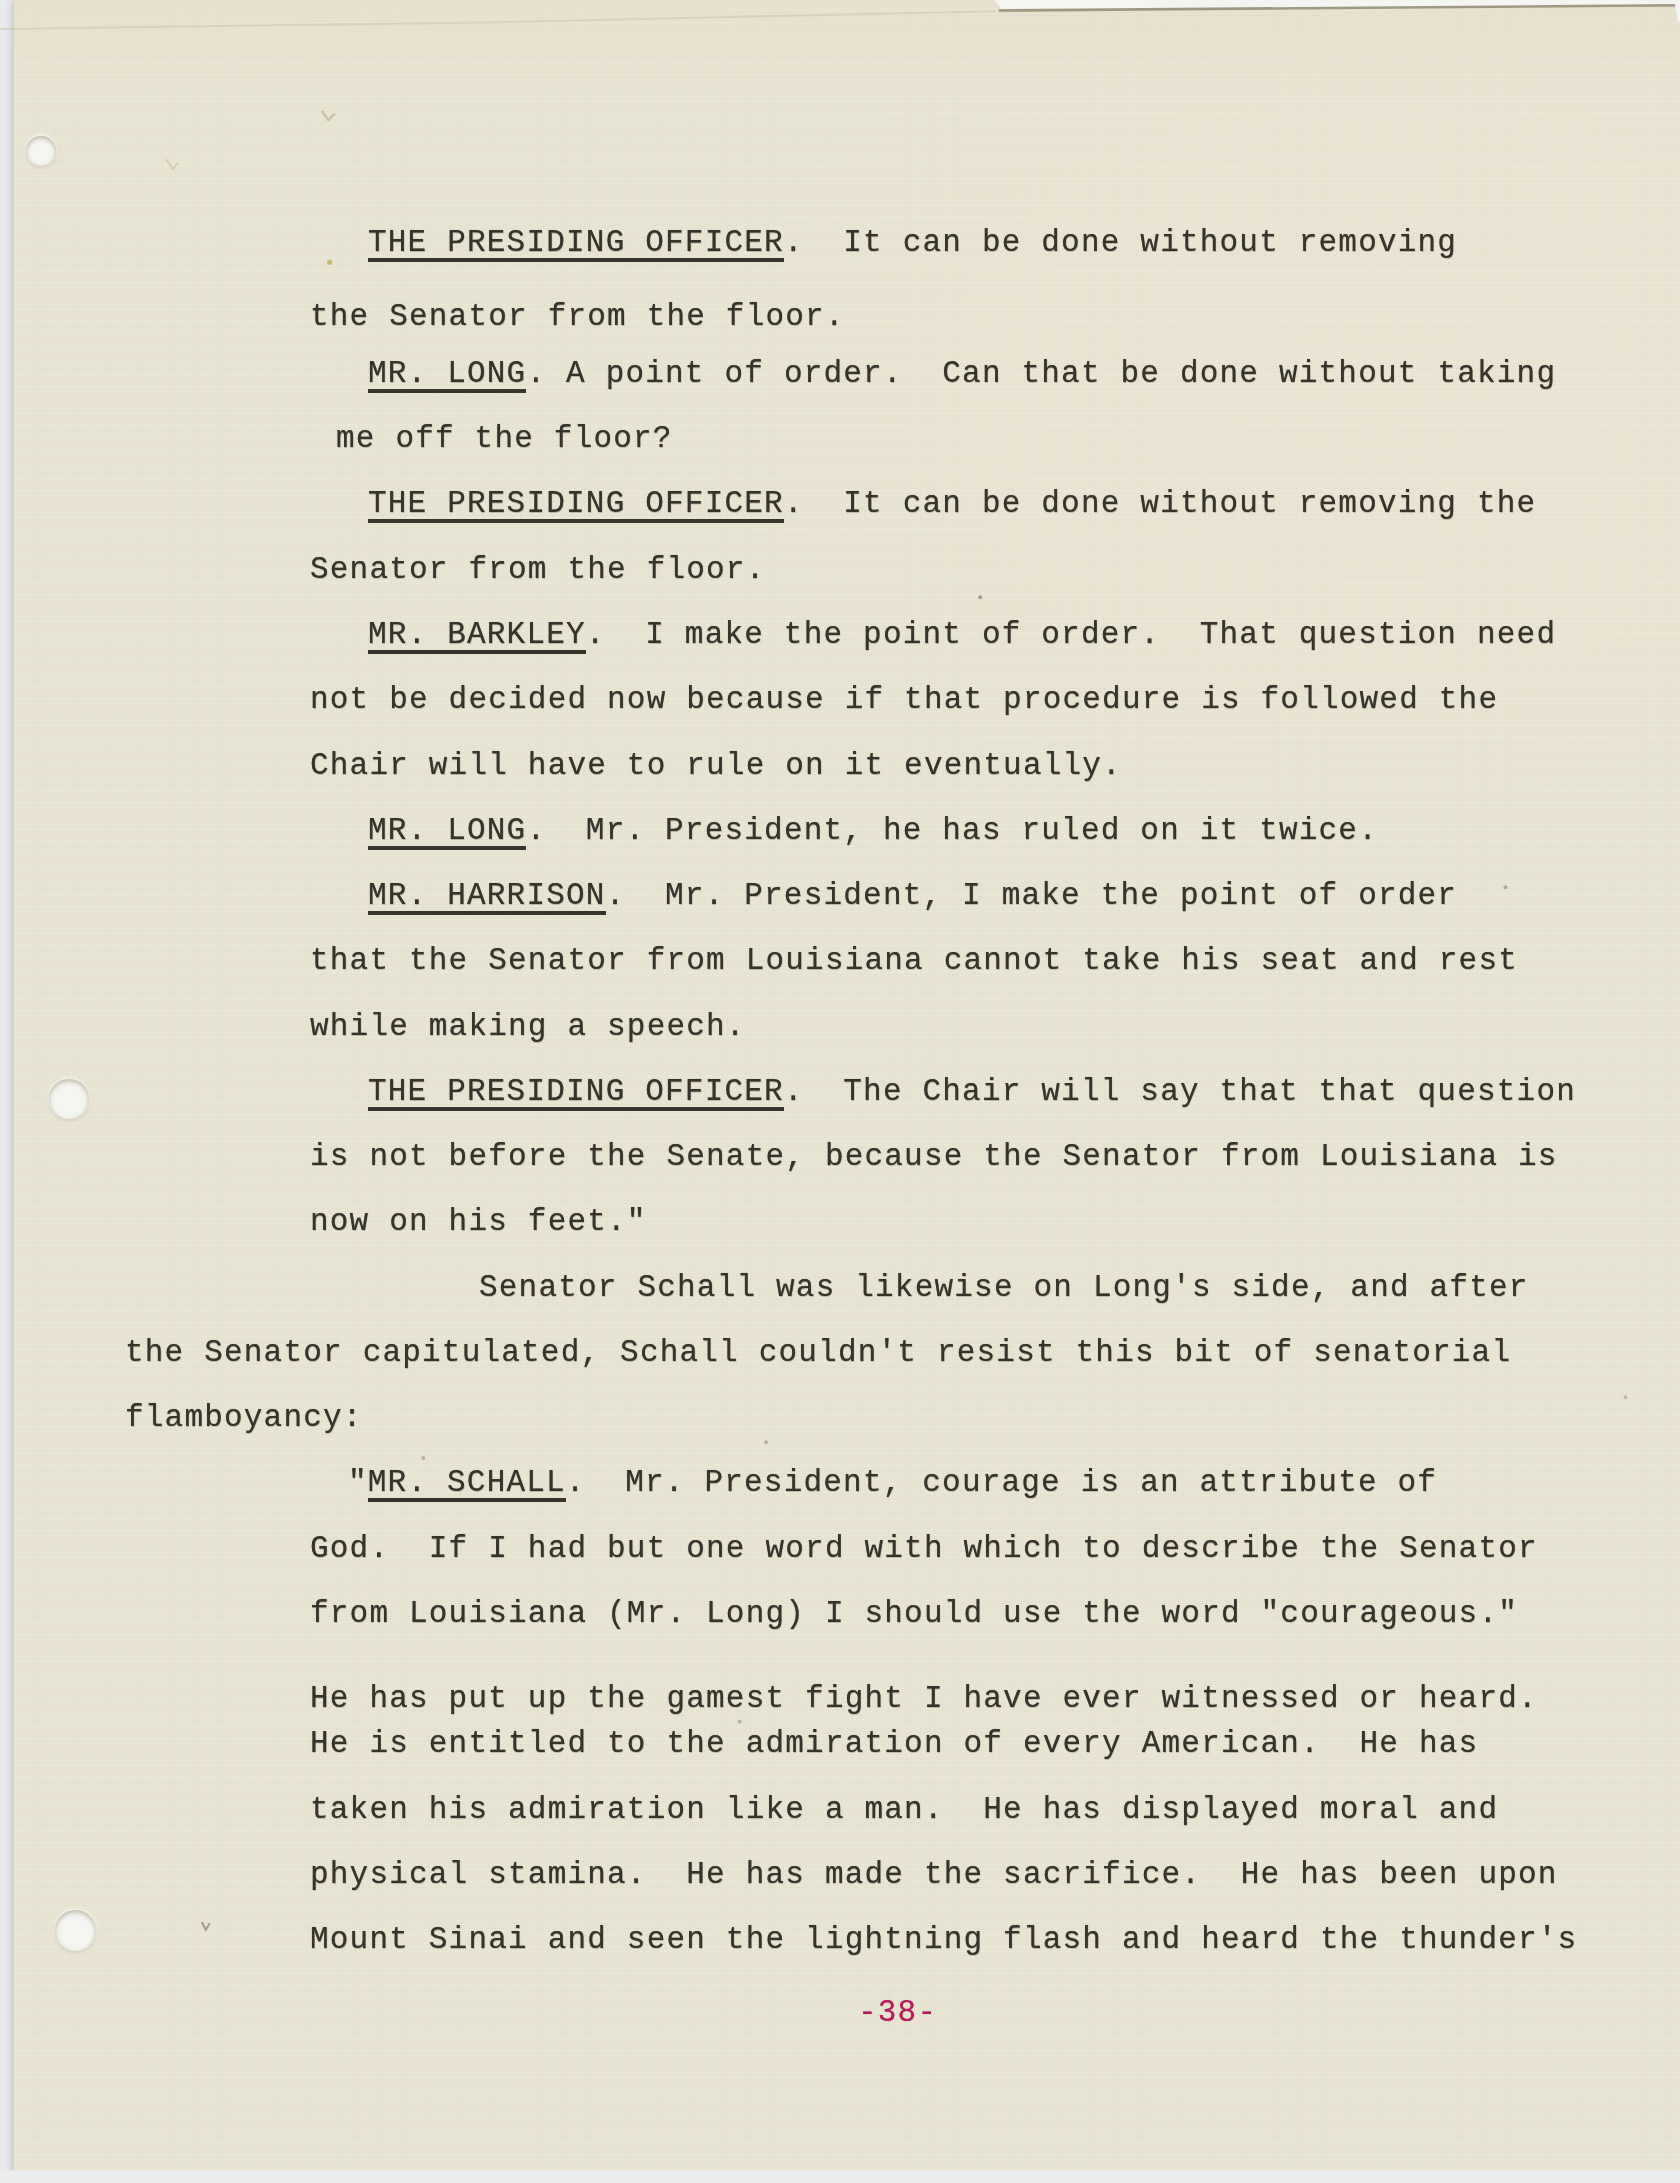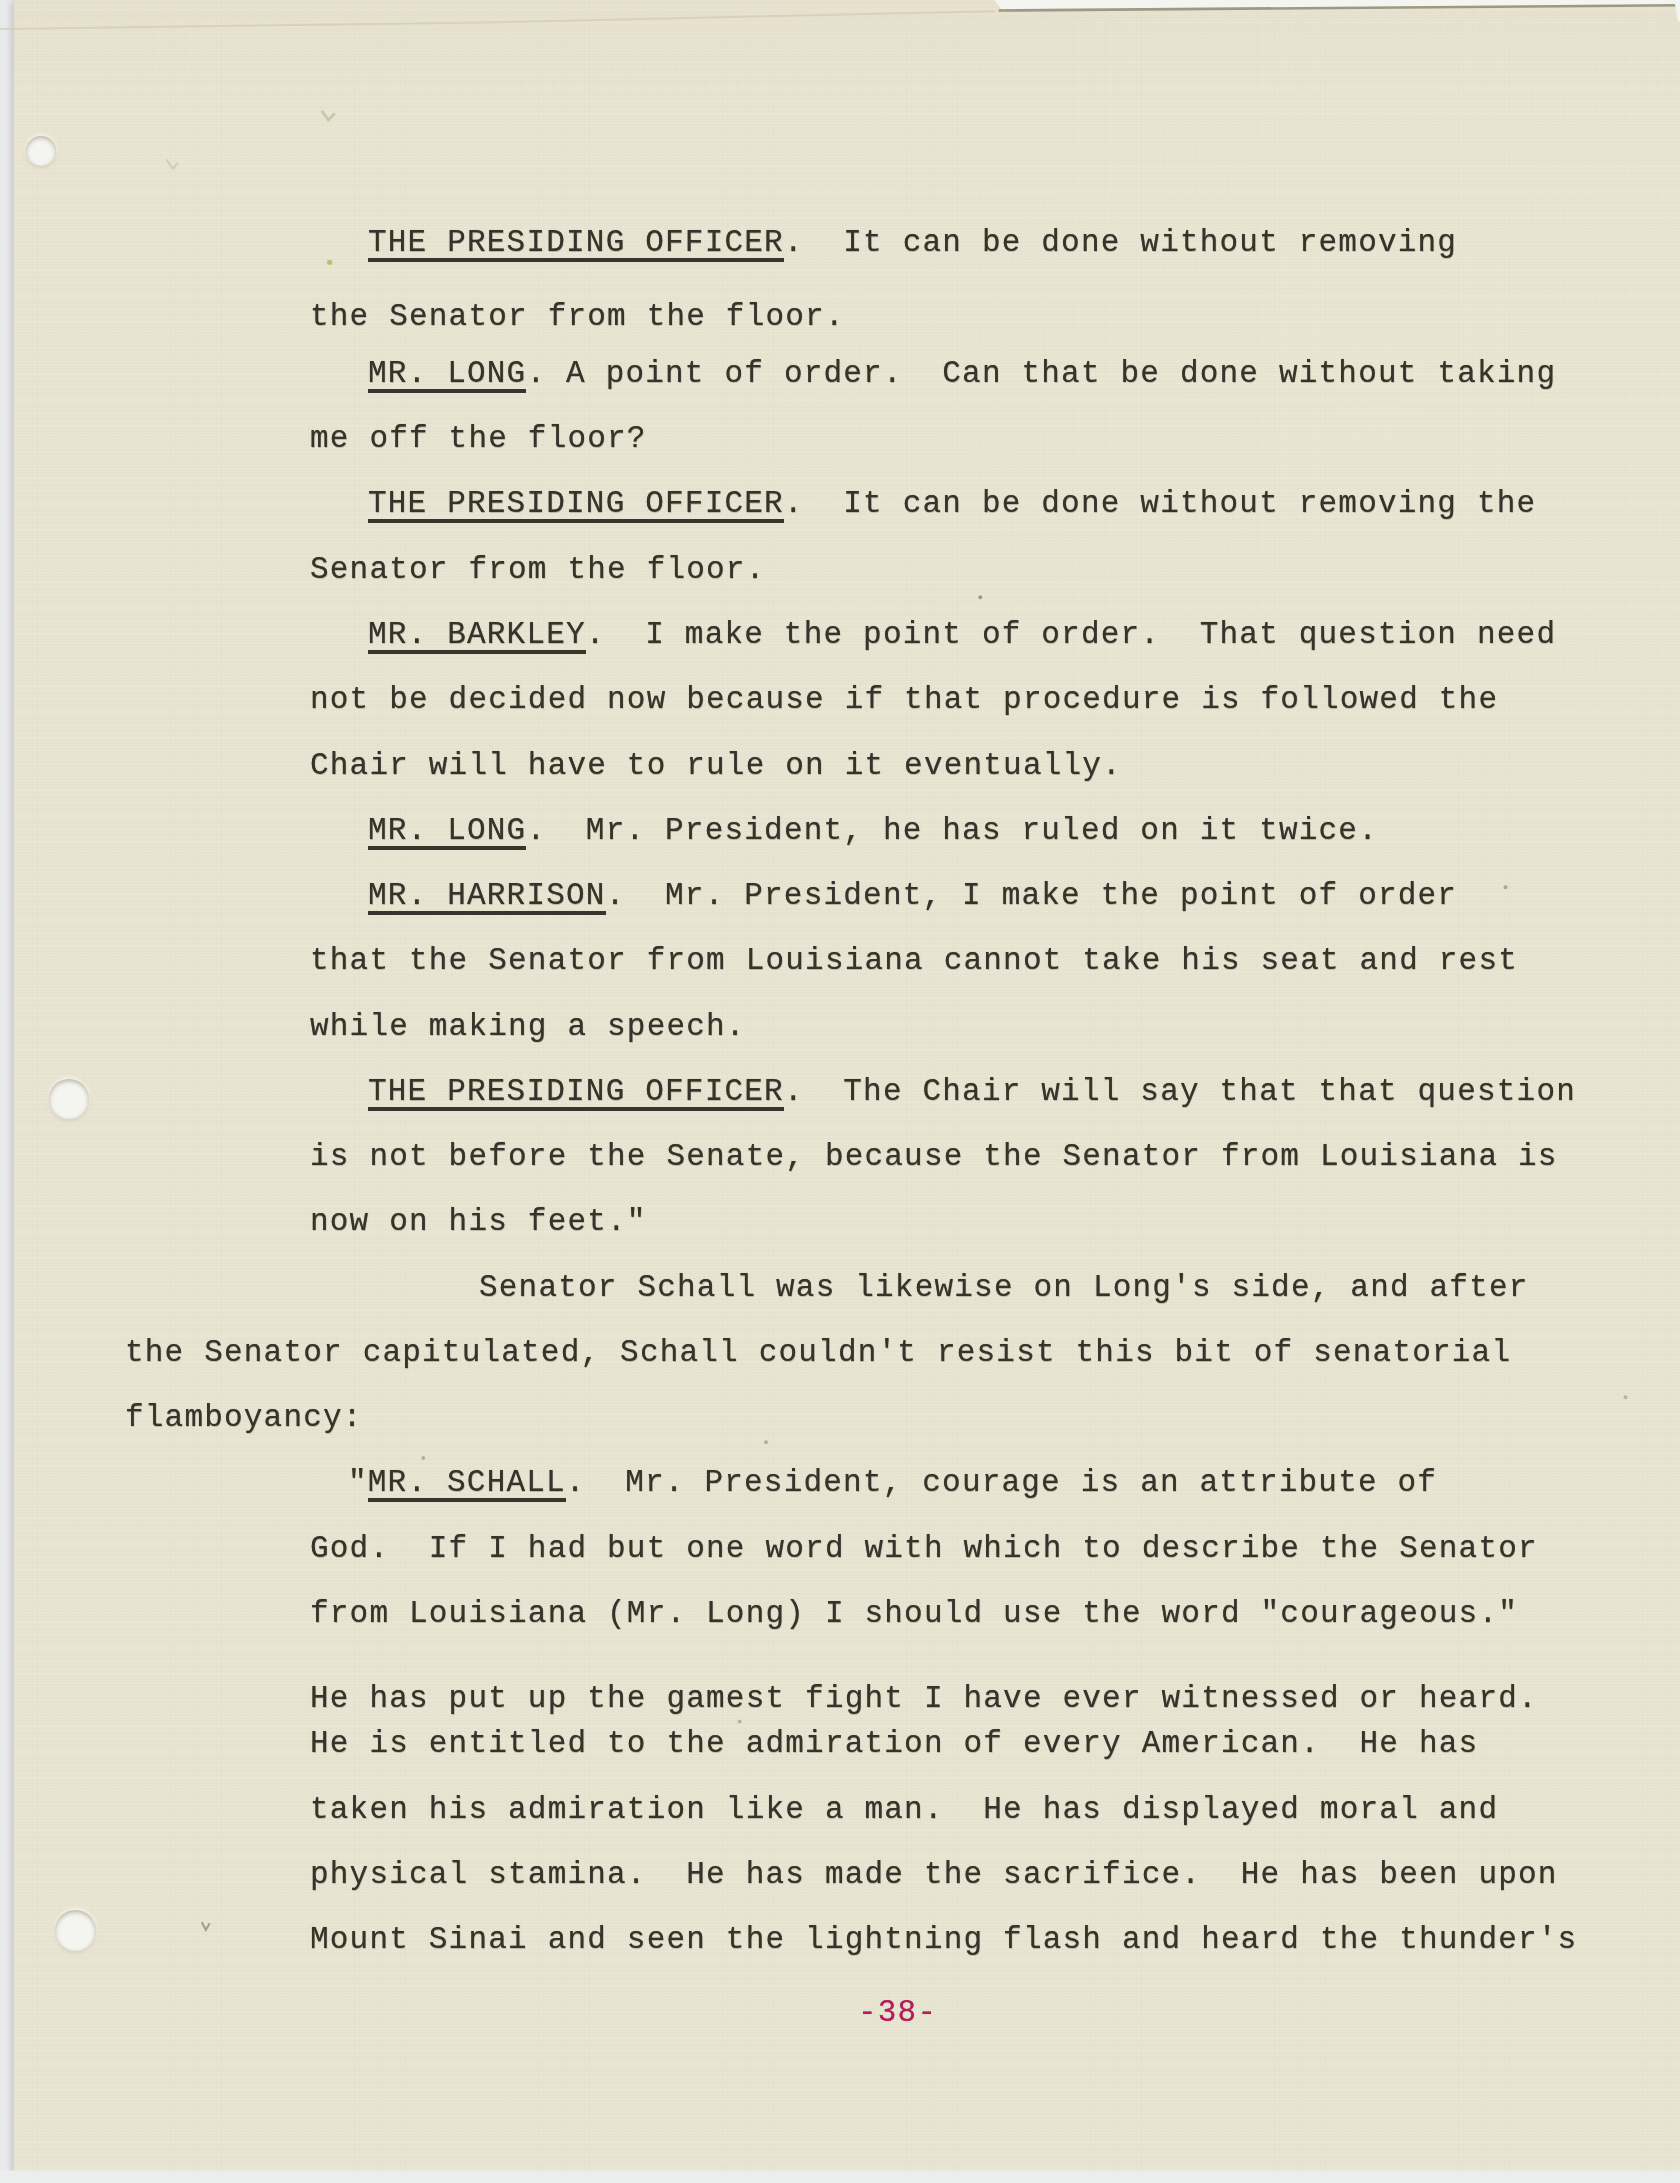--- a/index.html
+++ b/index.html
@@ -48,21 +48,21 @@
   <div id="paper"></div>
 
   <div class="hole" id="hole-top"></div>
   <div class="hole" id="hole-middle"></div>
   <div class="hole" id="hole-bottom"></div>
 
   <div id="text-layer">
       <div class="line x-indent" style="top: 227px;"><span class="uln">THE PRESIDING OFFICER</span>.  It can be done without removing</div>
       <div class="line x-cont" style="top: 293px; margin-top: 8px;">the Senator from the floor.</div>
       <div class="line x-indent" style="top: 358px;"><span class="uln">MR. LONG</span>. A point of order.  Can that be done without taking</div>
-      <div class="line x-cont" style="top: 423px;">me off the floor?</div>
+      <div class="line x-cont" style="top: 423px; margin-left: 26px;">me off the floor?</div>
       <div class="line x-indent" style="top: 488px;"><span class="uln">THE PRESIDING OFFICER</span>.  It can be done without removing the</div>
       <div class="line x-cont" style="top: 554px;">Senator from the floor.</div>
       <div class="line x-indent" style="top: 619px;"><span class="uln">MR. BARKLEY</span>.  I make the point of order.  That question need</div>
       <div class="line x-cont" style="top: 684px;">not be decided now because if that procedure is followed the</div>
       <div class="line x-cont" style="top: 750px;">Chair will have to rule on it eventually.</div>
       <div class="line x-indent" style="top: 815px;"><span class="uln">MR. LONG</span>.  Mr. President, he has ruled on it twice.</div>
       <div class="line x-indent" style="top: 880px;"><span class="uln">MR. HARRISON</span>.  Mr. President, I make the point of order</div>
       <div class="line x-cont" style="top: 945px;">that the Senator from Louisiana cannot take his seat and rest</div>
       <div class="line x-cont" style="top: 1011px;">while making a speech.</div>
       <div class="line x-indent" style="top: 1076px;"><span class="uln">THE PRESIDING OFFICER</span>.  The Chair will say that that question</div>

